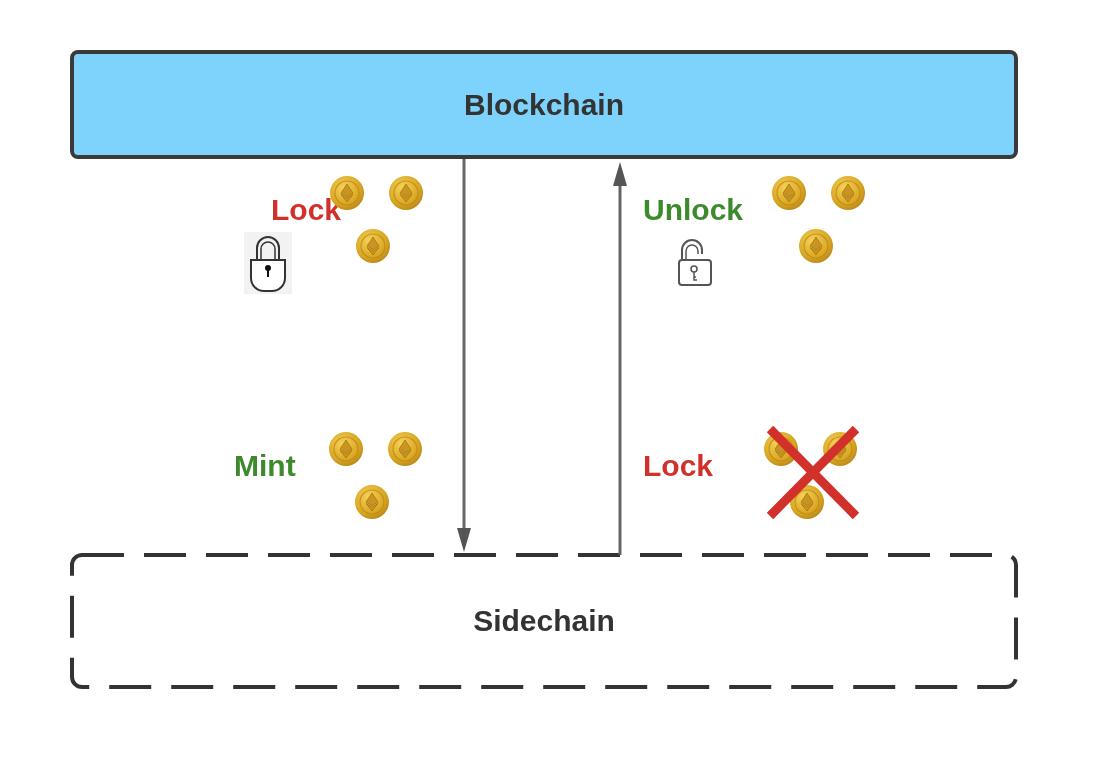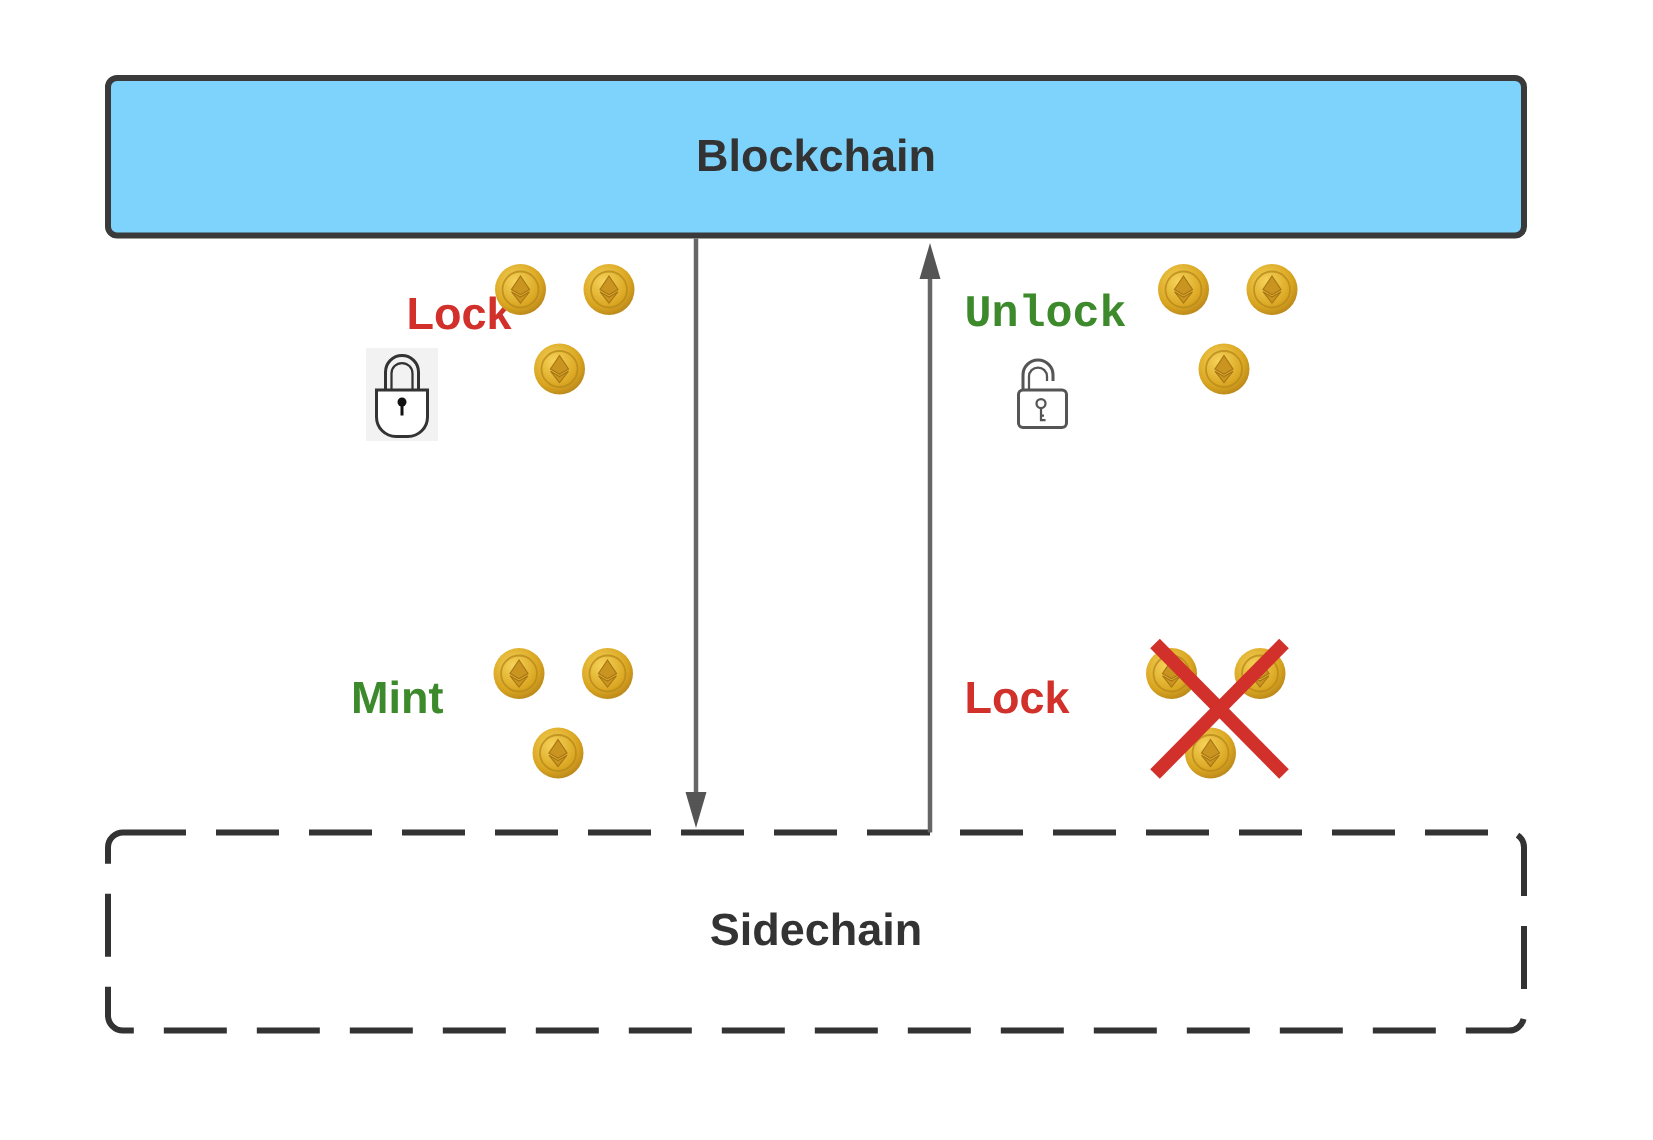--- a/index.html
+++ b/index.html
@@ -37,21 +37,21 @@
 
   <line x1="620" y1="555" x2="620" y2="180" stroke="#666666" stroke-width="3"></line>
   <polygon points="613,186 627,186 620,162" fill="#555555"></polygon>
 </svg>
 
 <div id="sidechain" class="box">
   <span>Sidechain</span>
 </div>
 
 <div class="label red" style="left:230px; top:193px;margin-left:41px;">Lock</div>
-<div class="label green" style="left:643px; top:193px;font-family:Liberation Mono, monospace;">Unlock</div>
+<div class="label green" style="left:643px; top:193px;">Unlock</div>
 <div class="label green" style="left:234px; top:449px;text-align:right;">Mint</div>
 <div class="label red" style="left:643px; top:449px;">Lock</div>
 
 <svg style="position:absolute; left:244px; top:232px;" width="48" height="62">
   <rect x="0" y="0" width="48" height="62" fill="#f2f2f2"></rect>
   <path d="M13,28 L13,16 A11,11 0 0 1 35,16 L35,28" fill="none" stroke="#333" stroke-width="2"></path>
   <path d="M17,28 L17,17 A7,7 0 0 1 31,17 L31,28" fill="none" stroke="#333" stroke-width="1.5"></path>
   <path d="M7,28 L41,28 L41,46 A13,13 0 0 1 28,59 L20,59 A13,13 0 0 1 7,46 Z" fill="#fff" stroke="#333" stroke-width="2"></path>
   <circle cx="24" cy="36" r="3" fill="#111"></circle>
   <rect x="23" y="36" width="2" height="9" fill="#111"></rect>

